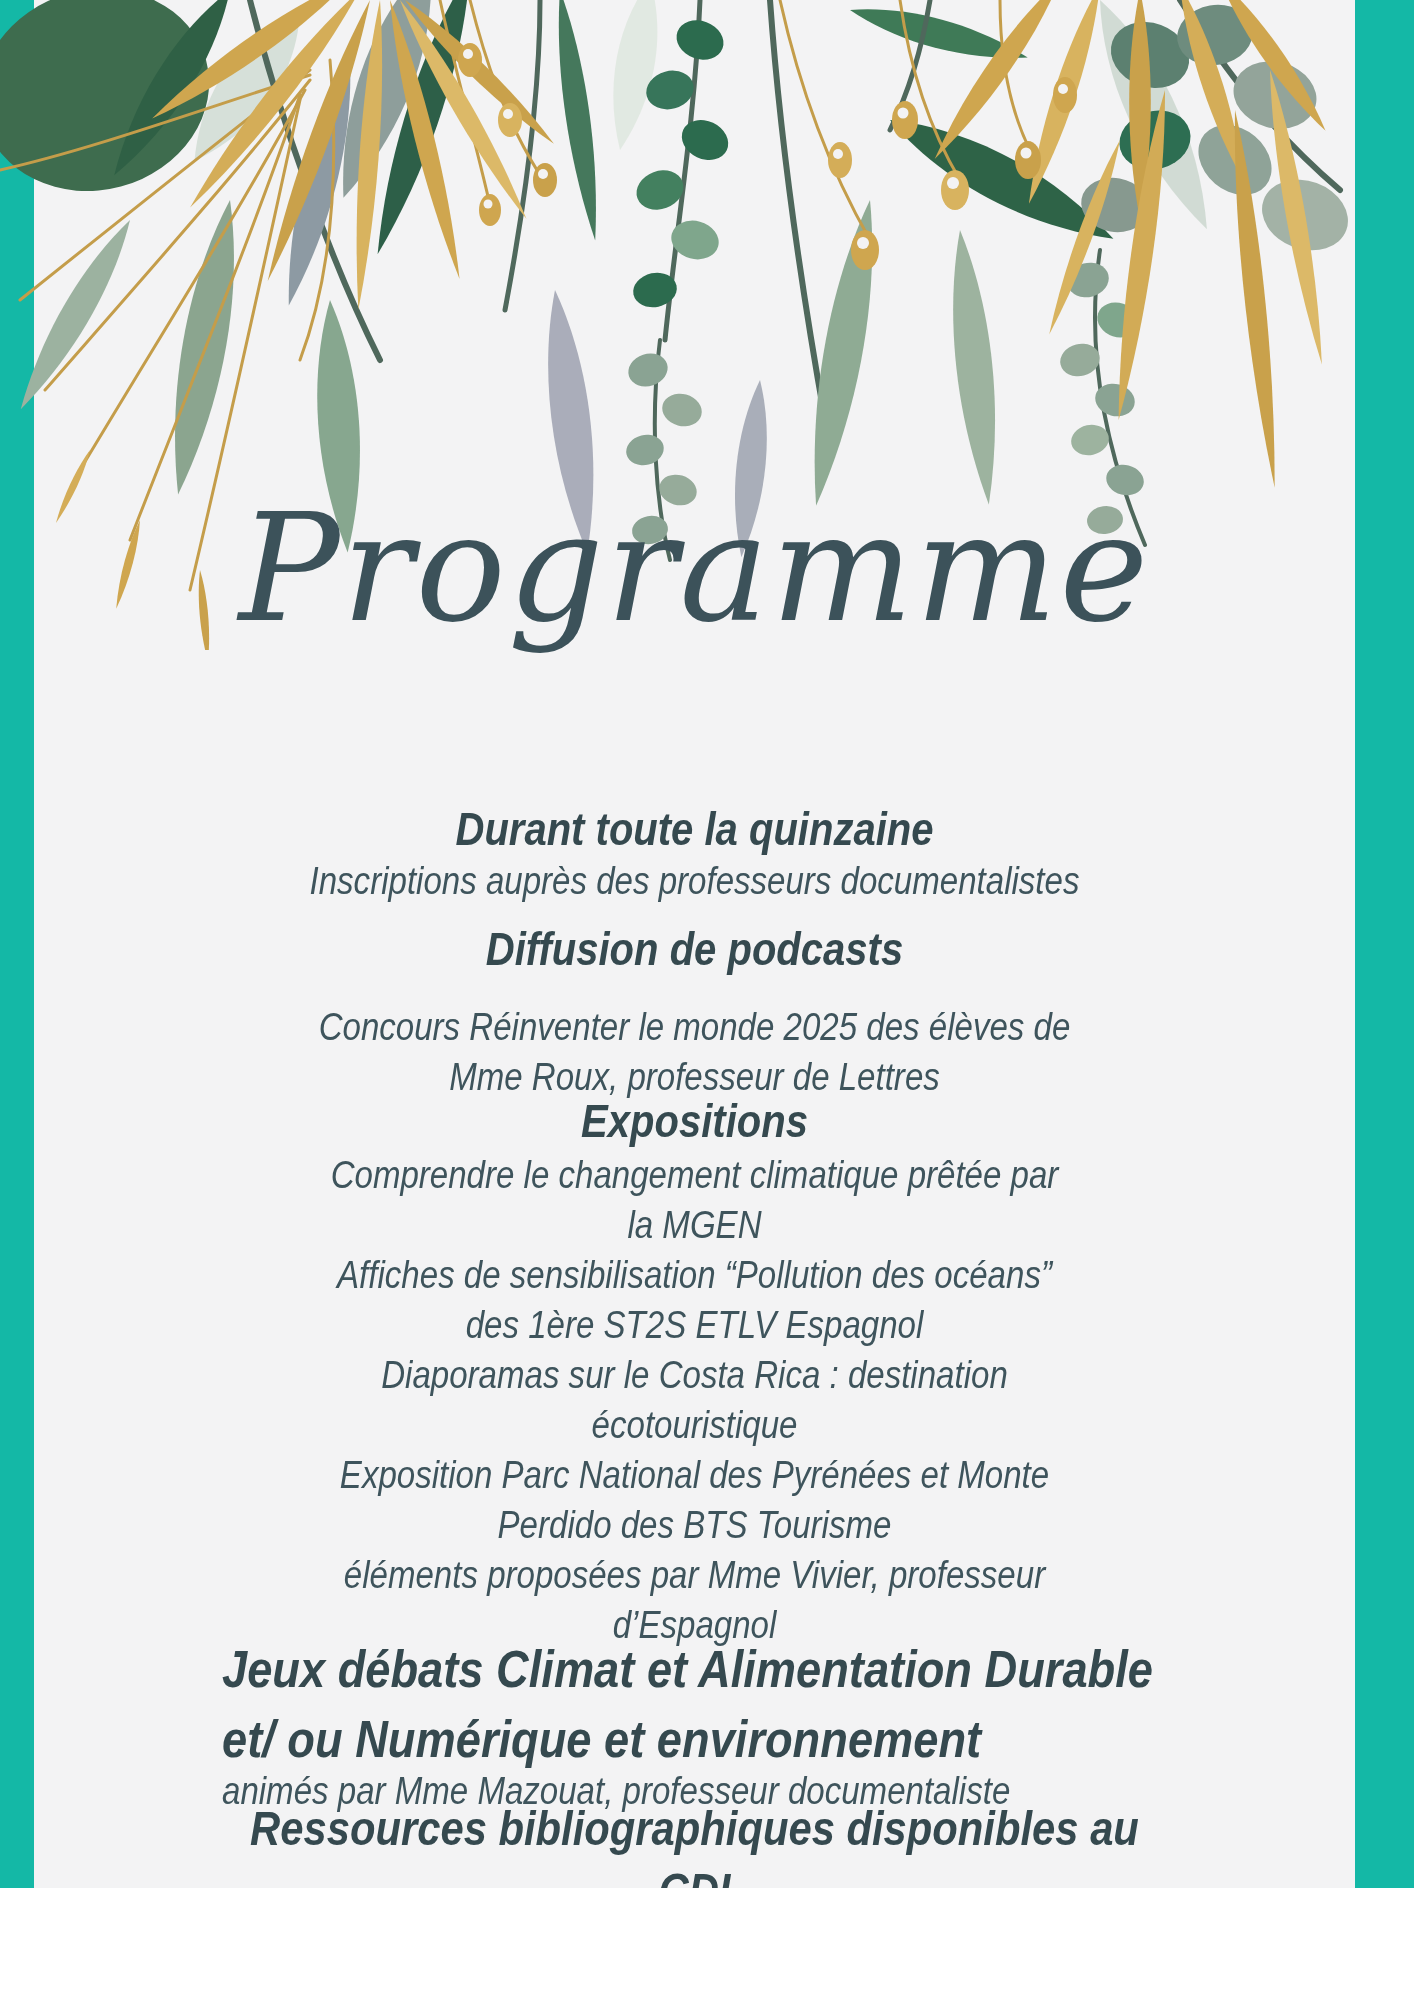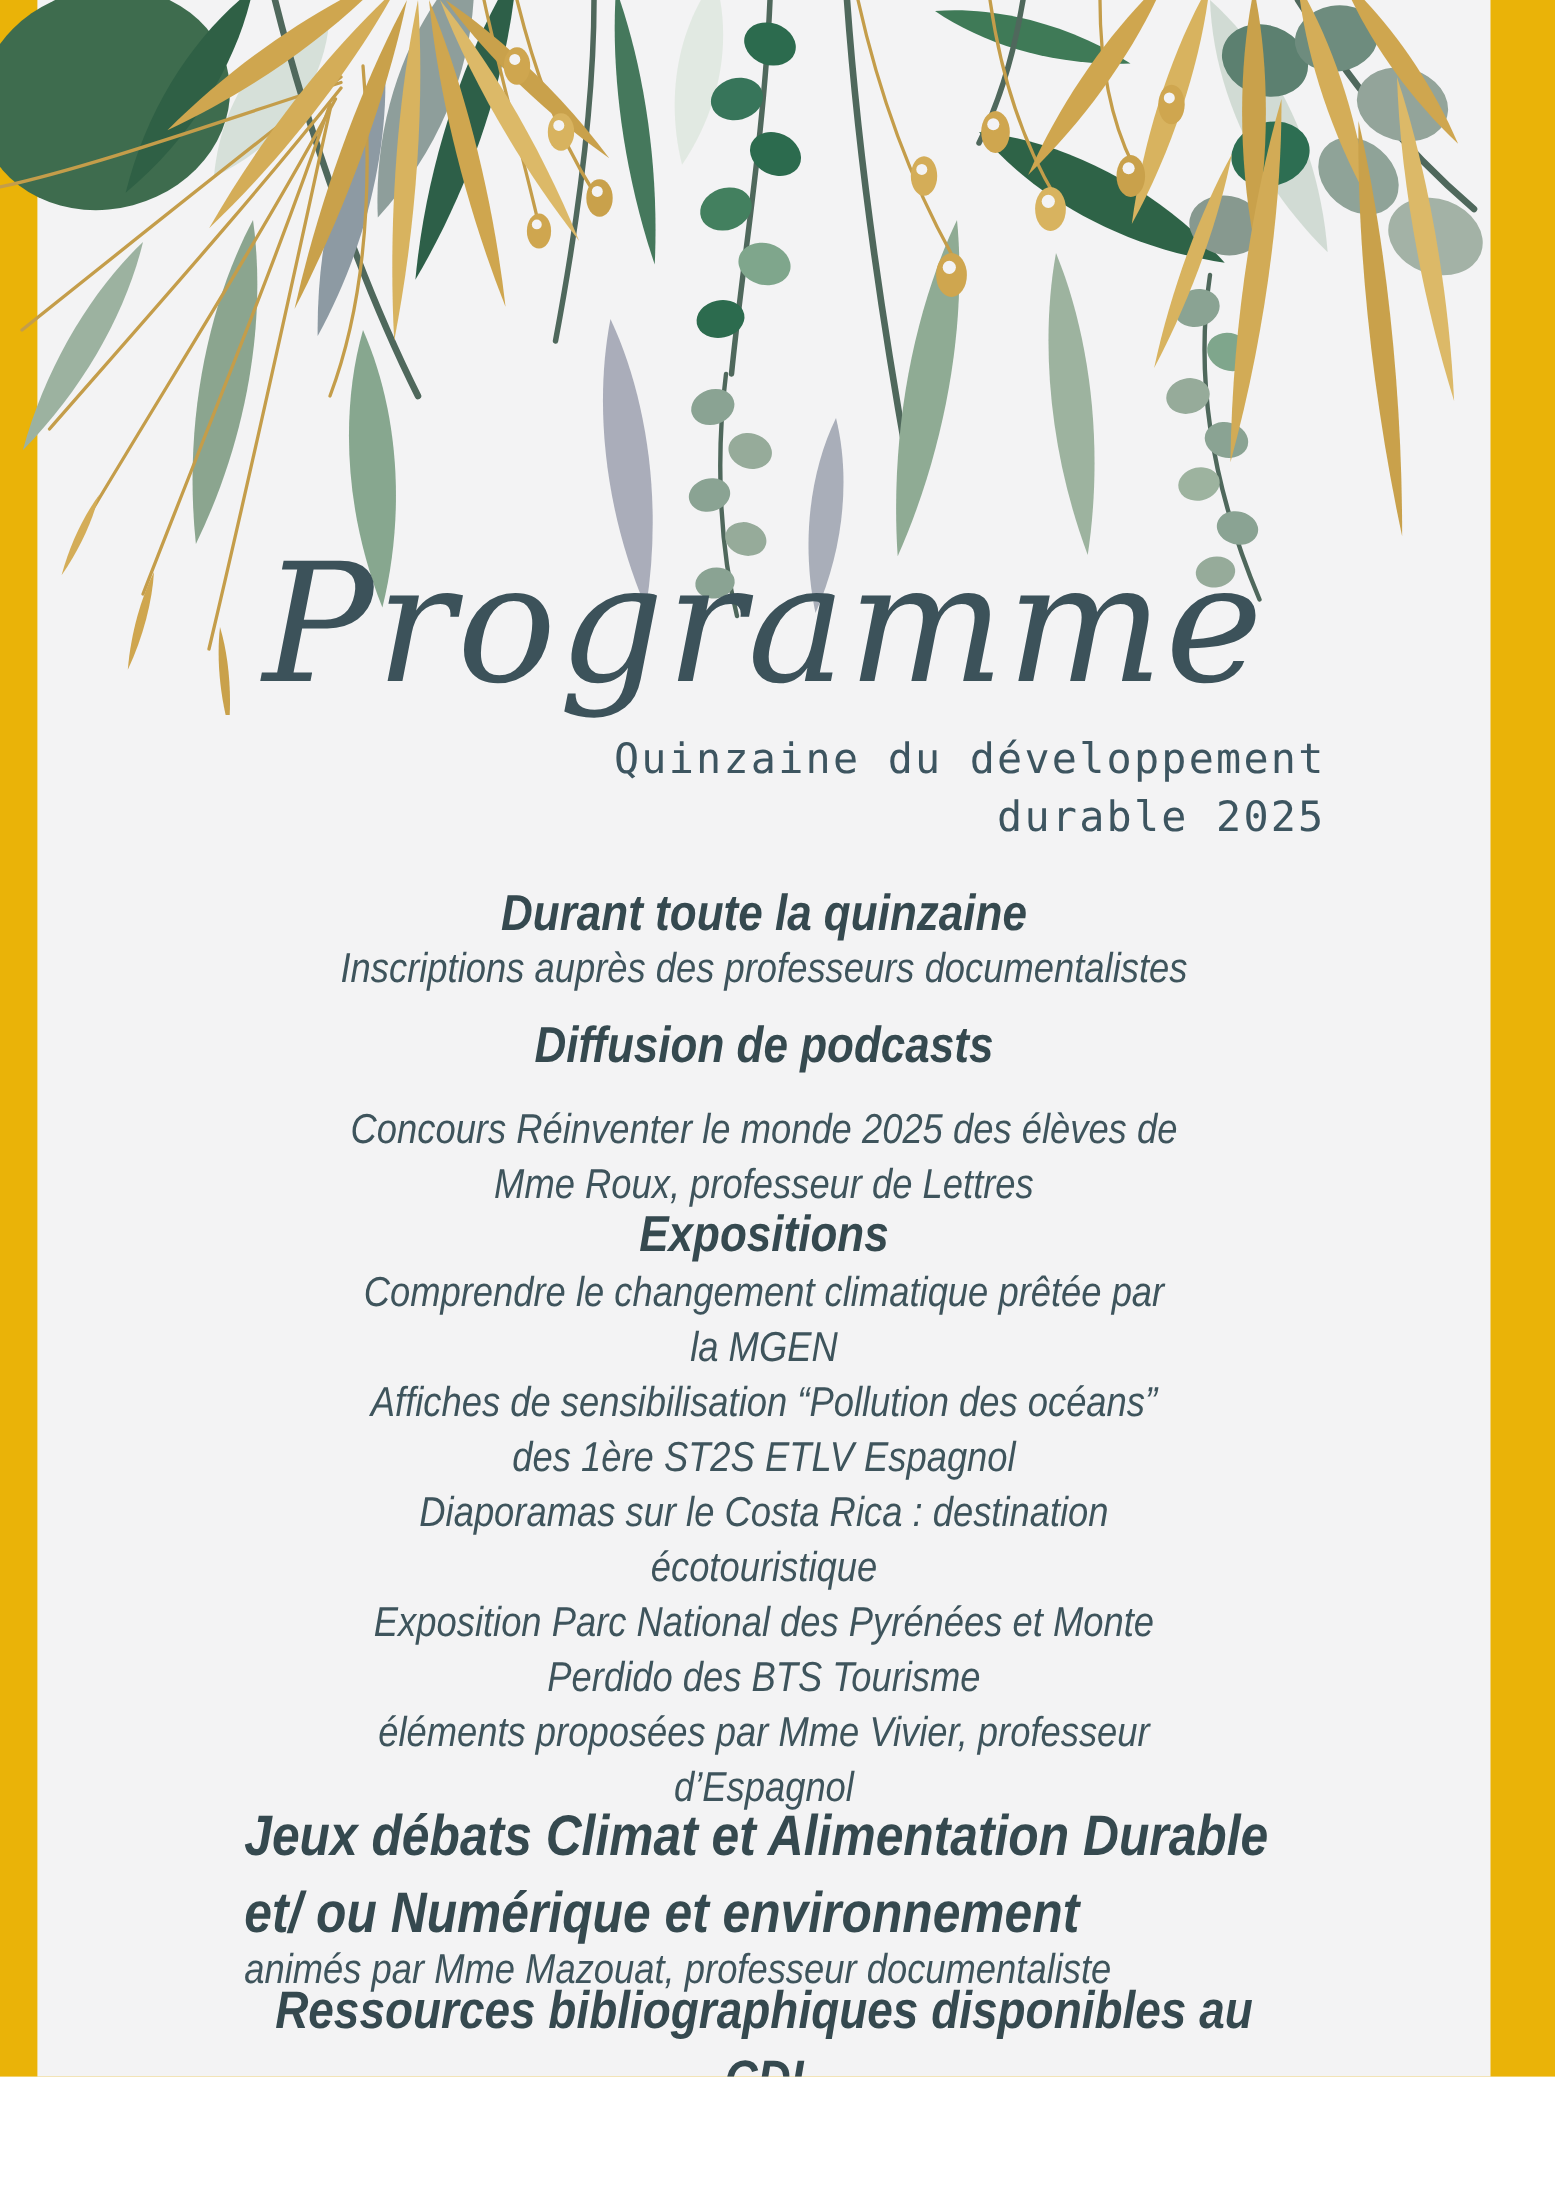--- a/index.html
+++ b/index.html
@@ -1,17 +1,17 @@
 <!DOCTYPE html>
 <html><head>
 <meta charset="utf-8">
 <style>
   html,body{margin:0;padding:0;background:#ffffff;}
   .page{
-    position:relative;width:1414px;height:1888px;background:#eab308;
+    position:relative;width:1414px;height:1888px;background:#14b8a6;
     overflow:hidden;font-family:"Liberation Sans",sans-serif;
   }
   .poster-bg{
     position:absolute;left:34px;top:0;width:1321px;height:1907px;
     background:#f3f3f4;
   }
   .foliage{position:absolute;left:0;top:0;}
   .script-title{
     position:absolute;left:34px;top:478px;width:1321px;
     text-align:center;margin:0;
@@ -177,24 +177,20 @@
         <circle cx="508" cy="114" r="5" fill="#f3f3f4"></circle>
       <ellipse cx="545" cy="180" rx="12" ry="17" fill="#c9a14b"></ellipse>
         <circle cx="543" cy="174" r="5" fill="#f3f3f4"></circle>
       <ellipse cx="490" cy="210" rx="11" ry="16" fill="#cfa64f"></ellipse>
         <circle cx="488" cy="204" r="4.5" fill="#f3f3f4"></circle>
     </g>
   </svg>
 
   <h1 class="script-title">Programme</h1>
 
-  <div class="subtitle">
-    <div>Quinzaine du développement</div>
-    <div>durable 2025</div>
-  </div>
 
   <div class="sec head h1s">Durant toute la quinzaine</div>
 
   <div class="sec b1">Inscriptions auprès des professeurs documentalistes</div>
 
   <div class="sec head h2s">Diffusion de podcasts</div>
 
   <div class="sec b2">Concours Réinventer le monde 2025 des élèves de
 Mme Roux, professeur de Lettres</div>
 

